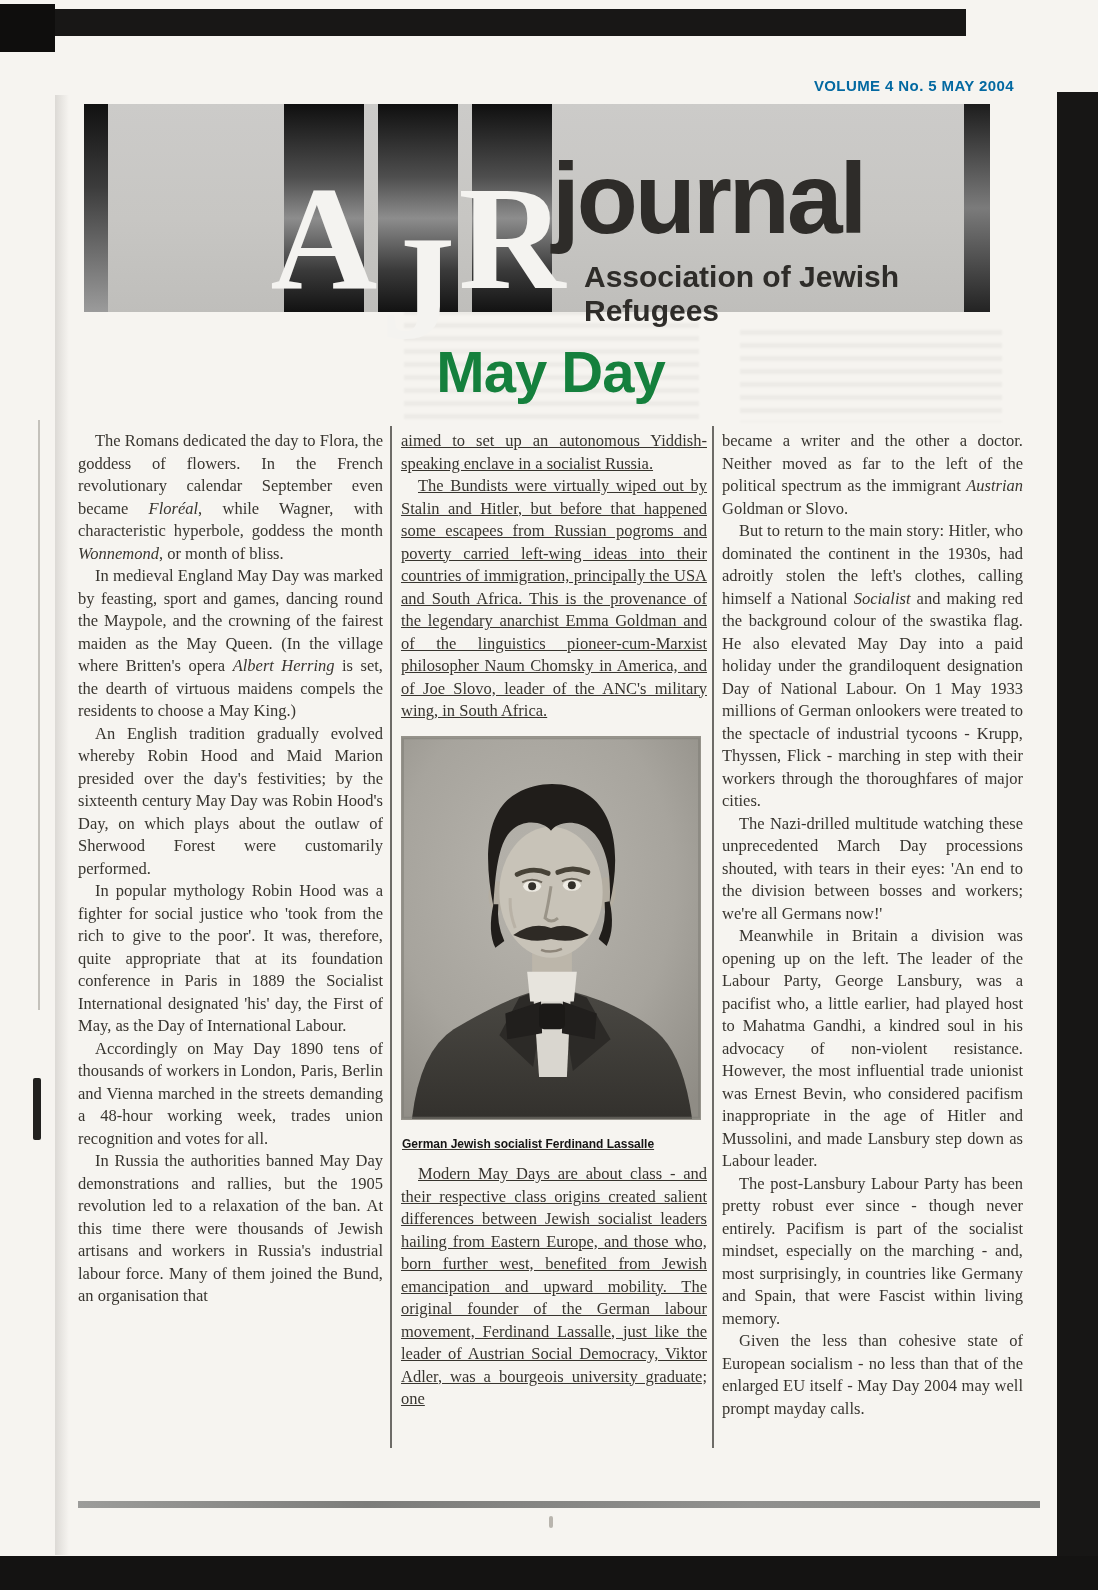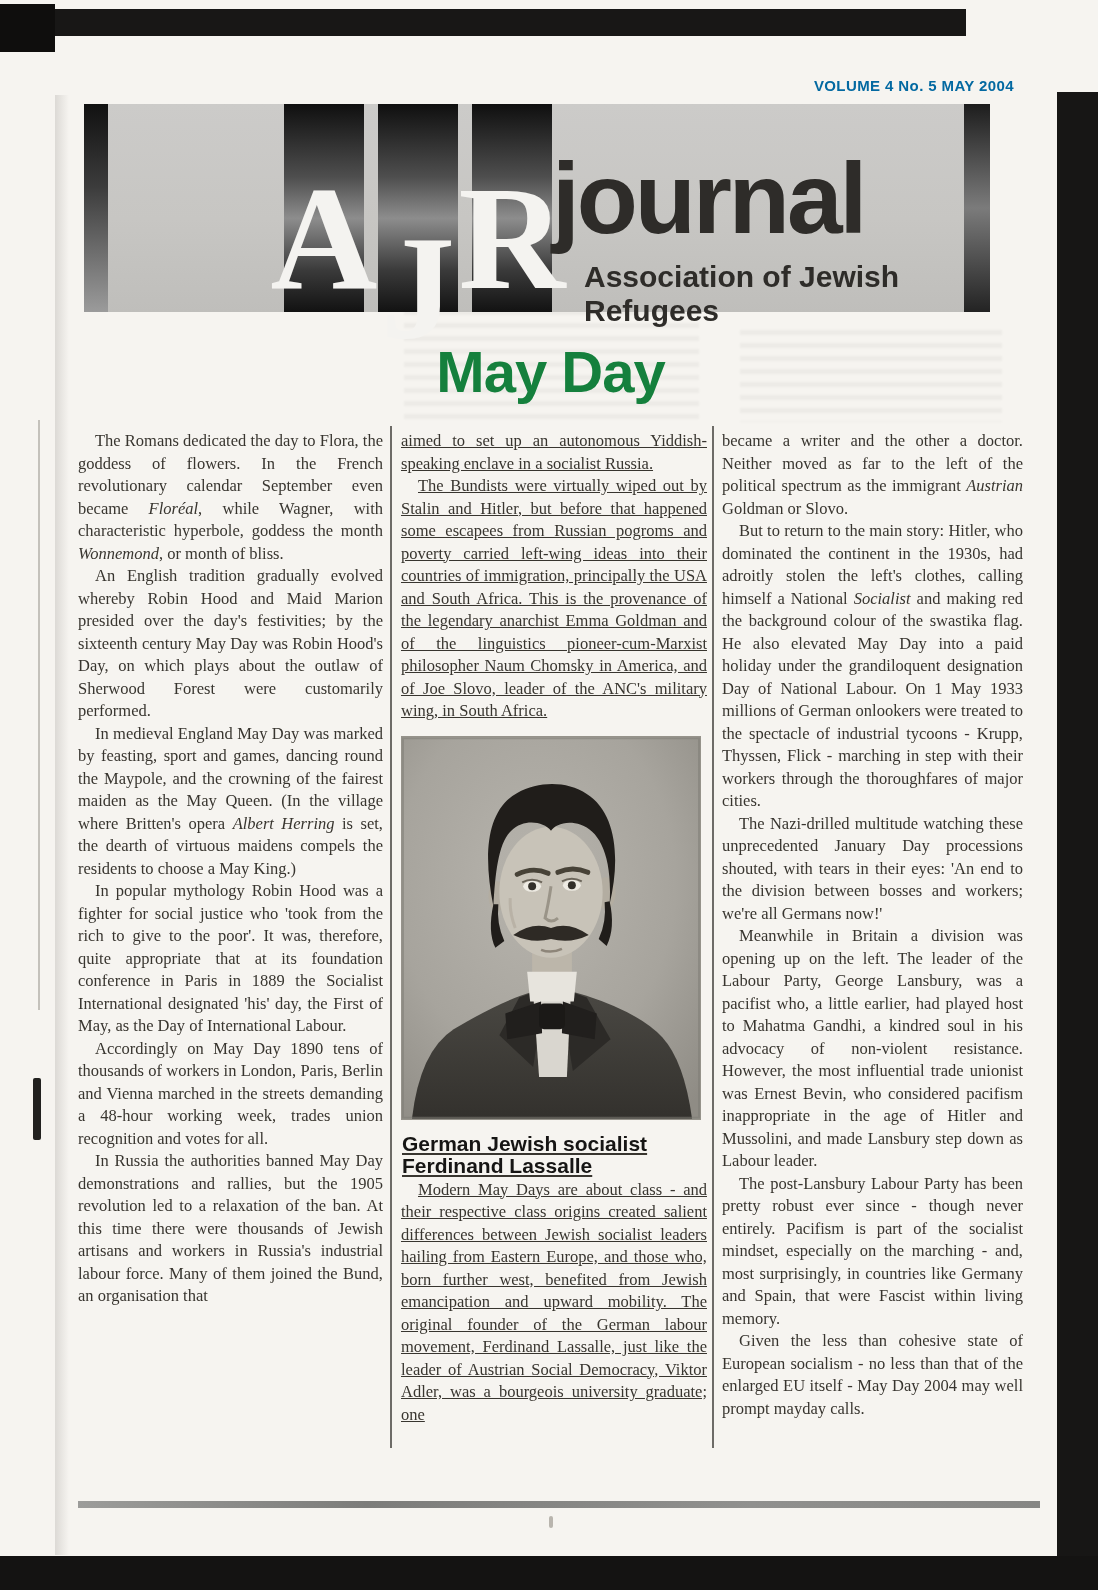--- a/index.html
+++ b/index.html
@@ -56,22 +56,22 @@
   .col2 { left:401px; width:306px;text-decoration:underline; }
   .col3 { left:722px; width:301px; }
   .col p { margin:0; }
   .col p.ind { text-indent:17px; }
   .col em { font-style:italic; }
   .divider { position:absolute; top:426px; width:2px; height:1022px; background:#6d6b67; }
   .d1 { left:390px; } .d2 { left:712px; }
 
   figure.photo { margin:13px 0 0 0; width:300px; height:384px; border:1px solid #96938b;
                  background:#a7a49d; }
-  .caption { margin:13px 0 1px 1px; font-family:"Liberation Sans", sans-serif; font-weight:700;
-             font-size:21px; color:#161514; text-align:left; text-indent:0; }
+  .caption { margin:13px 0 8px 1px; font-family:"Liberation Sans", sans-serif; font-weight:700;
+             font-size:12px; color:#161514; text-align:left; text-indent:0; }
 
   .bottom-rule { position:absolute; left:78px; top:1501px; width:962px; height:7px;
                  background:linear-gradient(90deg,#9c9c9a,#7c7c7a 30%,#90908e 70%,#868684); }
   .page-mark { position:absolute; left:549px; top:1516px; width:4px; height:12px; background:#b9b5ae;
                border-radius:2px; }
 </style>
 </head>
 <body>
 
 <div class="page">
@@ -104,22 +104,22 @@
     </div>
     <div class="journal-word">journal</div>
     <div class="assoc">Association of Jewish Refugees</div>
     <div class="bar-right"></div>
   </div>
 
   <h1 class="title">May Day</h1>
 
   <div class="col col1">
       <p class="ind"><span>The Romans dedicated the day to Flora, the goddess of flowers. In the French revolutionary calendar September even became </span><em>Floréal</em><span>, while Wagner, with characteristic hyperbole, goddess the month </span><em>Wonnemond</em><span>, or month of bliss.</span></p>
+      <p class="ind"><span>In medieval England May Day was marked by feasting, sport and games, dancing round the Maypole, and the crowning of the fairest maiden as the May Queen. (In the village where Britten's opera </span><em>Albert Herring</em><span> is set, the dearth of virtuous maidens compels the residents to choose a May King.)</span></p>
       <p class="ind"><span>An English tradition gradually evolved whereby Robin Hood and Maid Marion presided over the day's festivities; by the sixteenth century May Day was Robin Hood's Day, on which plays about the outlaw of Sherwood Forest were customarily performed.</span></p>
-      <p class="ind"><span>In medieval England May Day was marked by feasting, sport and games, dancing round the Maypole, and the crowning of the fairest maiden as the May Queen. (In the village where Britten's opera </span><em>Albert Herring</em><span> is set, the dearth of virtuous maidens compels the residents to choose a May King.)</span></p>
       <p class="ind"><span>In popular mythology Robin Hood was a fighter for social justice who 'took from the rich to give to the poor'. It was, therefore, quite appropriate that at its foundation conference in Paris in 1889 the Socialist International designated 'his' day, the First of May, as the Day of International Labour.</span></p>
       <p class="ind"><span>Accordingly on May Day 1890 tens of thousands of workers in London, Paris, Berlin and Vienna marched in the streets demanding a 48-hour working week, trades union recognition and votes for all.</span></p>
       <p class="ind"><span>In Russia the authorities banned May Day demonstrations and rallies, but the 1905 revolution led to a relaxation of the ban. At this time there were thousands of Jewish artisans and workers in Russia's industrial labour force. Many of them joined the Bund, an organisation that</span></p>
     </div>
 
   <div class="divider d1"></div>
 
   <div class="col col2">
     <div>
         <p><span>aimed to set up an autonomous Yiddish-speaking enclave in a socialist Russia.</span></p>
@@ -175,21 +175,21 @@
     <div>
         <p class="ind"><span>Modern May Days are about class - and their respective class origins created salient differences between Jewish socialist leaders hailing from Eastern Europe, and those who, born further west, benefited from Jewish emancipation and upward mobility. The original founder of the German labour movement, Ferdinand Lassalle, just like the leader of Austrian Social Democracy, Viktor Adler, was a bourgeois university graduate; one</span></p>
       </div>
   </div>
 
   <div class="divider d2"></div>
 
   <div class="col col3">
       <p><span>became a writer and the other a doctor. Neither moved as far to the left of the political spectrum as the immigrant </span><em>Austrian</em><span> Goldman or Slovo.</span></p>
       <p class="ind"><span>But to return to the main story: Hitler, who dominated the continent in the 1930s, had adroitly stolen the left's clothes, calling himself a National </span><em>Socialist</em><span> and making red the background colour of the swastika flag. He also elevated May Day into a paid holiday under the grandiloquent designation Day of National Labour. On 1 May 1933 millions of German onlookers were treated to the spectacle of industrial tycoons - Krupp, Thyssen, Flick - marching in step with their workers through the thoroughfares of major cities.</span></p>
-      <p class="ind"><span>The Nazi-drilled multitude watching these unprecedented January Day processions shouted, with tears in their eyes: 'An end to the division between bosses and workers; we're all Germans now!'</span></p>
+      <p class="ind"><span>The Nazi-drilled multitude watching these unprecedented March Day processions shouted, with tears in their eyes: 'An end to the division between bosses and workers; we're all Germans now!'</span></p>
       <p class="ind"><span>Meanwhile in Britain a division was opening up on the left. The leader of the Labour Party, George Lansbury, was a pacifist who, a little earlier, had played host to Mahatma Gandhi, a kindred soul in his advocacy of non-violent resistance. However, the most influential trade unionist was Ernest Bevin, who considered pacifism inappropriate in the age of Hitler and Mussolini, and made Lansbury step down as Labour leader.</span></p>
       <p class="ind"><span>The post-Lansbury Labour Party has been pretty robust ever since - though never entirely. Pacifism is part of the socialist mindset, especially on the marching - and, most surprisingly, in countries like Germany and Spain, that were Fascist within living memory.</span></p>
       <p class="ind"><span>Given the less than cohesive state of European socialism - no less than that of the enlarged EU itself - May Day 2004 may well prompt mayday calls.</span></p>
     </div>
 
   <div class="bottom-rule"></div>
   <div class="page-mark"></div>
 
 </div>
 

